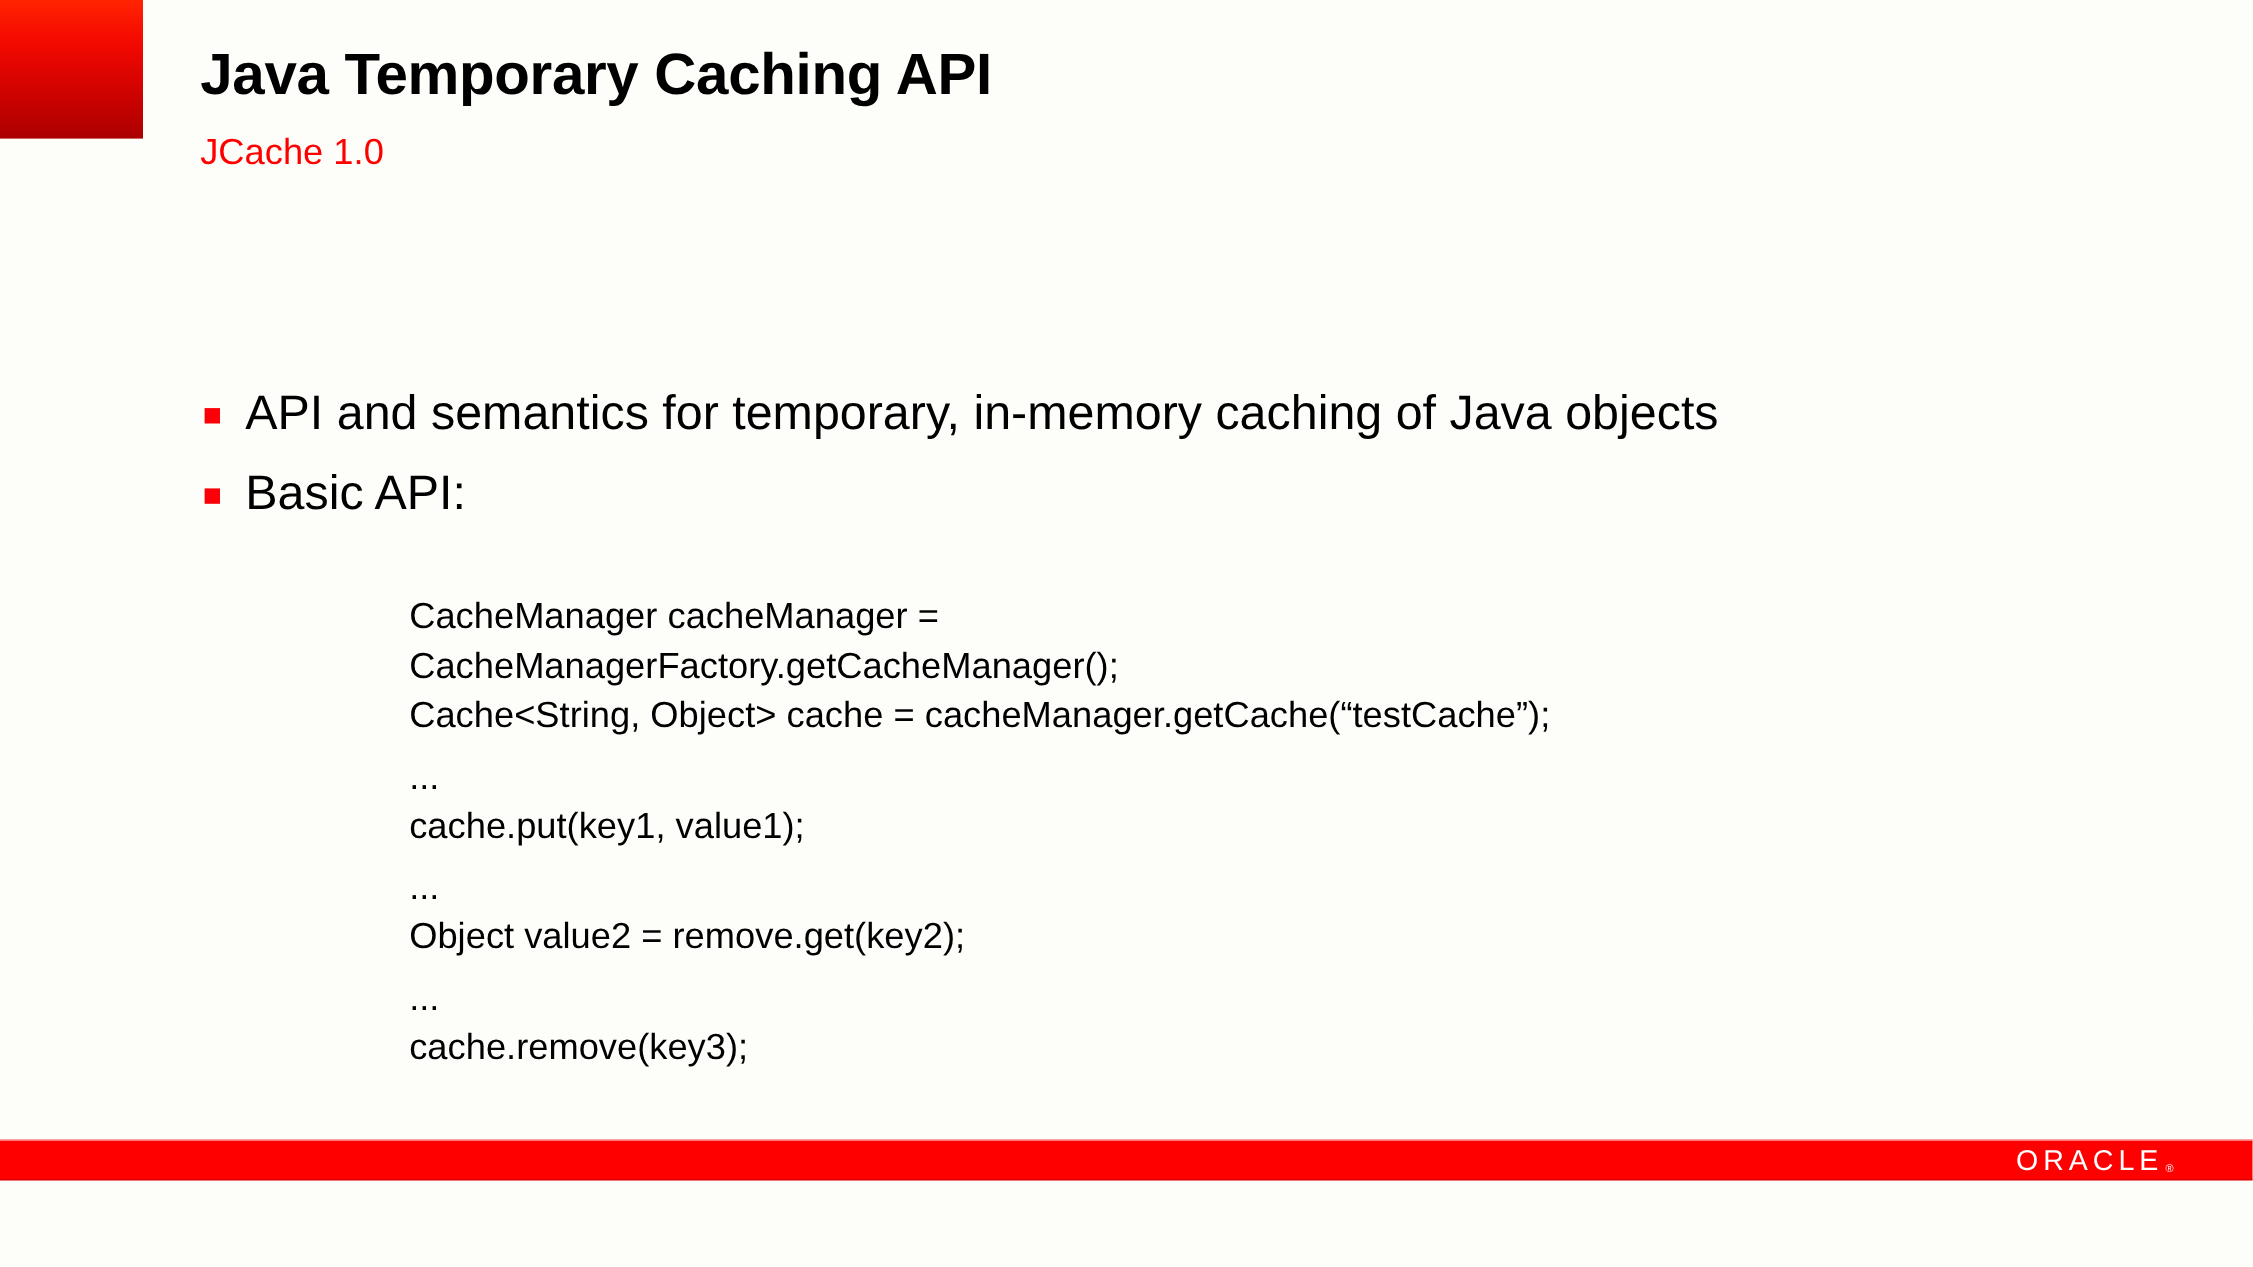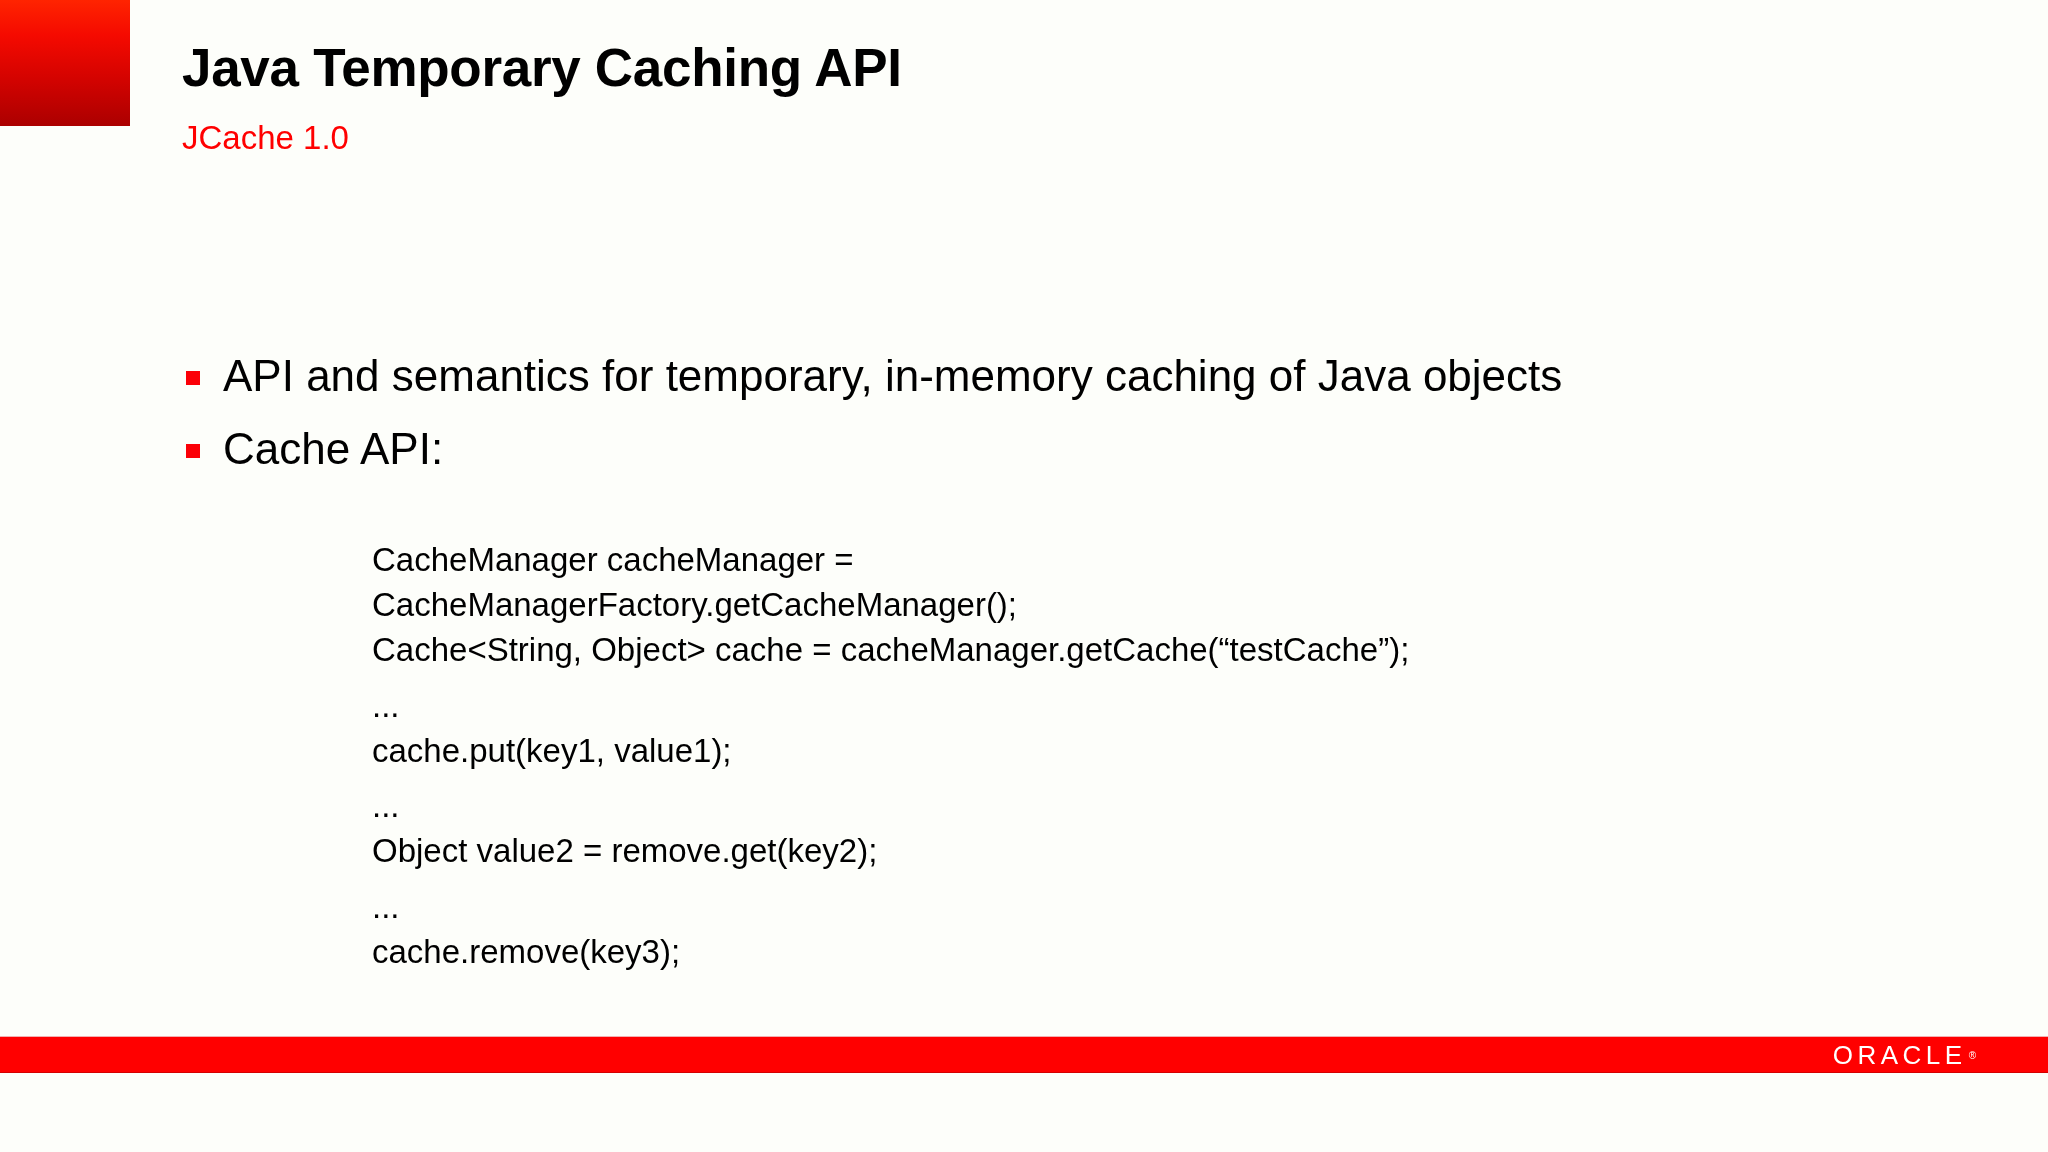--- a/index.html
+++ b/index.html
@@ -108,21 +108,21 @@
     background: #ff0000;
     border-top: 1px solid #f3b0b0;
     border-bottom: 1px solid #d40000;
     box-sizing: border-box;
   }
   .oracle-logo {
     position: absolute;
     right: 72px;
     top: 1042px;
     display: flex;
-    align-items: center;
+    align-items: flex-end;
     color: #ffffff;
   }
   .oracle-wordmark {
     font-size: 26px;
     font-weight: normal;
     letter-spacing: 4.5px;
     color: #ffffff;
     line-height: 1;
   }
   .oracle-tm {
@@ -147,21 +147,21 @@
 
   <div class="body-area">
 
     <div class="bullet-row">
       <span class="bullet-marker"></span>
       <span class="bullet-text">API and semantics for temporary, in-memory caching of Java objects</span>
     </div>
 
     <div class="bullet-row">
       <span class="bullet-marker"></span>
-      <span class="bullet-text">Cache API:</span>
+      <span class="bullet-text">Basic API:</span>
     </div>
 
   </div>
 
   <div class="code-block">
     <div class="code-line">CacheManager cacheManager =</div>
     <div class="code-line">CacheManagerFactory.getCacheManager();</div>
     <div class="code-line">Cache&lt;String, Object&gt; cache = cacheManager.getCache(“testCache”);</div>
     <div class="code-line gap">...</div>
     <div class="code-line">cache.put(key1, value1);</div>

